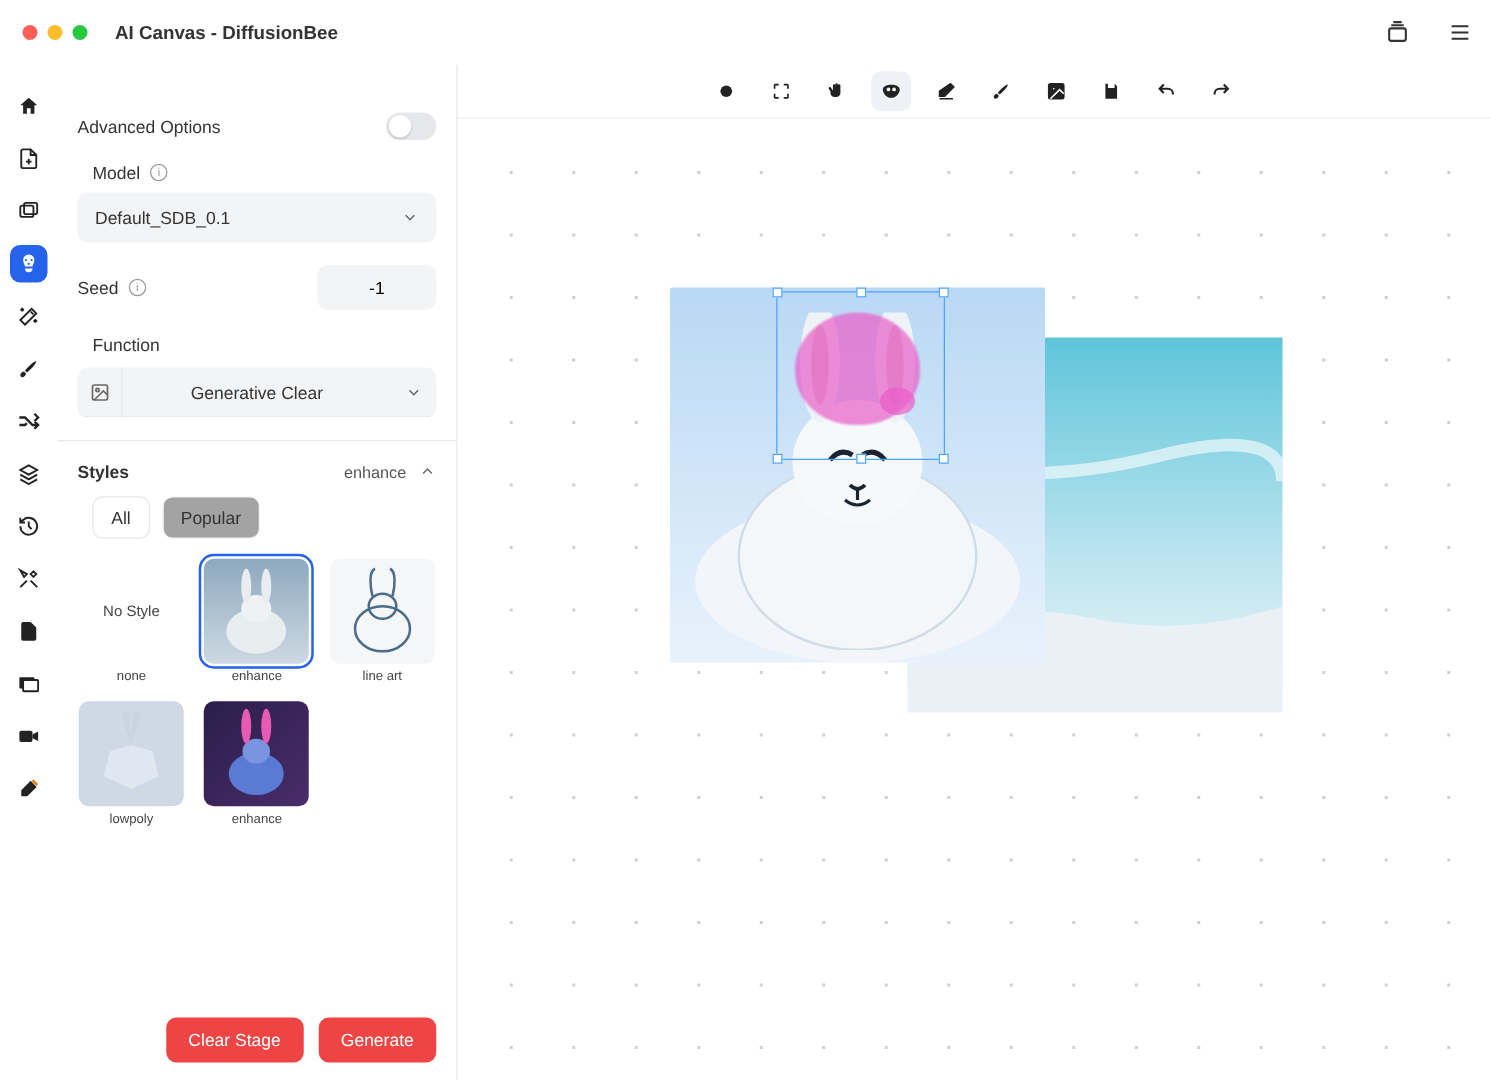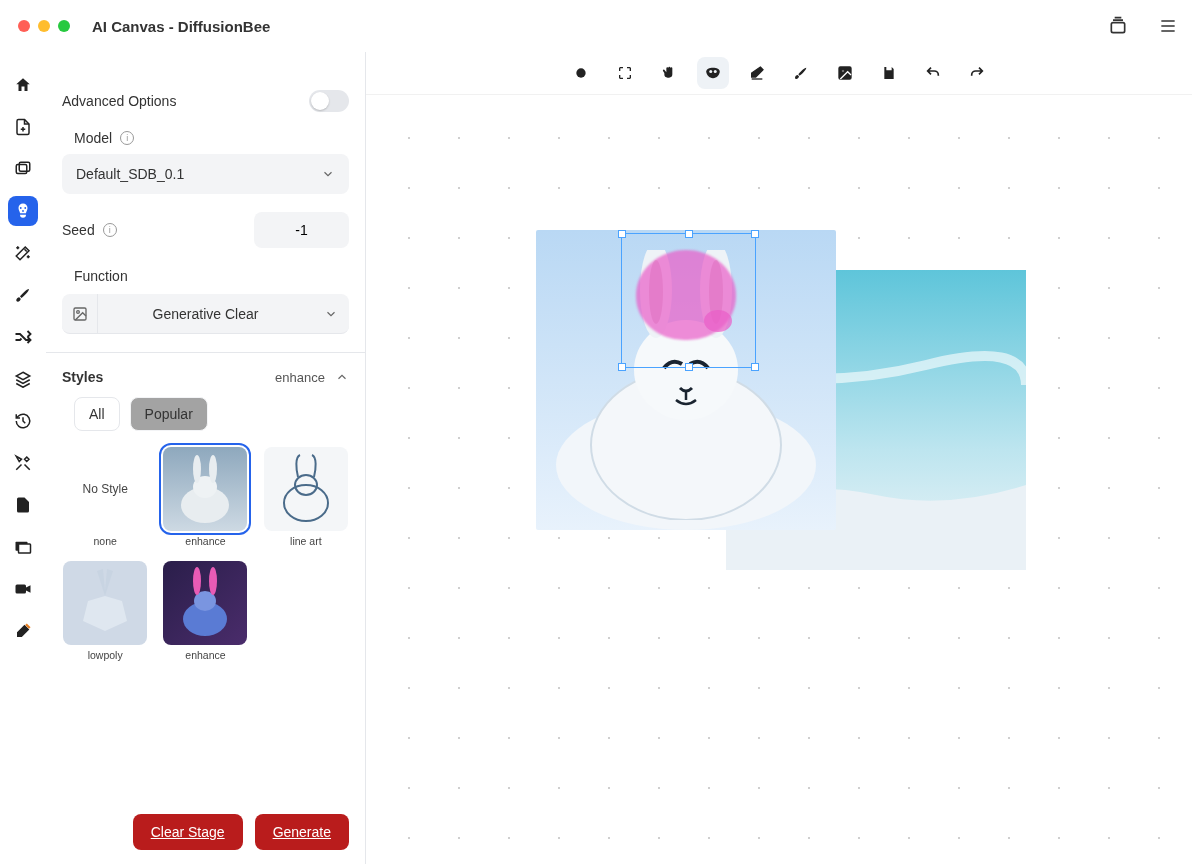--- a/index.html
+++ b/index.html
@@ -45,21 +45,21 @@
 .tab { padding:8px 14px; border-radius:8px; font-size:14px; cursor:pointer; border:1px solid #e5e7eb; }
 .tab.sel { background:#a3a3a3; border-color:#f3f4f6; font-weight:400;}
 .grid { display:grid; grid-template-columns:repeat(3,1fr); gap:14px; margin-top:16px; overflow: visible;}
 .card { display:flex; flex-direction:column; align-items:center; cursor:pointer;}
 .thumb { width:84px; height:84px; border-radius:8px; background:#d1e7f5; position:relative; overflow:hidden;}
 .card.no .thumb { background:transparent; display:flex; align-items:center; justify-content:center; font-size:12px; color:#444;}
 .card.selected .thumb { outline:2px solid #2563eb; outline-offset:2px; }
 .card .cap { font-size:10.5px; margin-top:4px; color:#444;}
 .buttons { margin-top:auto; padding-top:14px; display:flex; gap:12px; justify-content:flex-end;}
 .btn { padding:10px 18px; border-radius:8px; font-size:14px; font-weight:500; cursor:pointer; border:none;}
-.btn.primary { background:#b91c1c; color:#fff;text-decoration:underline;}
+.btn.primary { background:#ef4444; color:#fff;}
 
 
 .canvas-wrap { flex:1; display:flex; flex-direction:column; }
 .toolbar { height:42px; display:flex; align-items:center; justify-content:center; gap:12px; }
 .tbtn { width:32px; height:32px; display:flex; align-items:center; justify-content:center; border-radius:8px; cursor:pointer; color:#222;}
 .tbtn.active { background:#eef2f6; }
 .canvas { flex:1; position:relative; overflow: hidden; border-top: 1px solid #f1f1f1;}
 .dots { position:absolute; inset:0; background-image: radial-gradient(circle, #cfcfcf 1.2px, transparent 1.2px); background-size: 50px 50px; background-position: 18px 18px; }
 .img1 { position:absolute; left:170px; top:135px; width:300px; height:300px; background:linear-gradient(180deg,#b9d8f4 0%,#e8f2fc 100%); border-radius:2px;}
 .img2 { position:absolute; left:360px; top:175px; width:300px; height:300px; background:linear-gradient(180deg,#5ec5da 0%,#bde5ef 60%, #f0f5f8 100%); }

